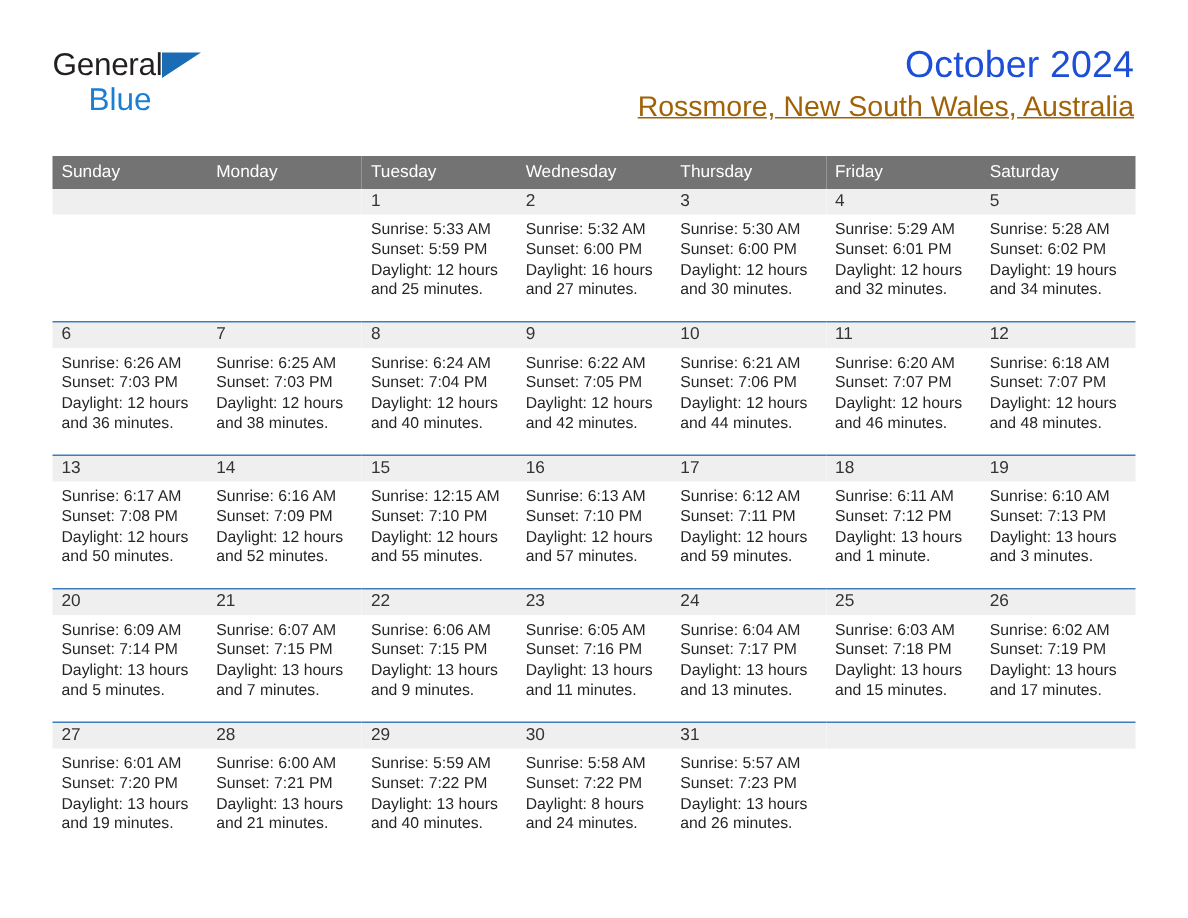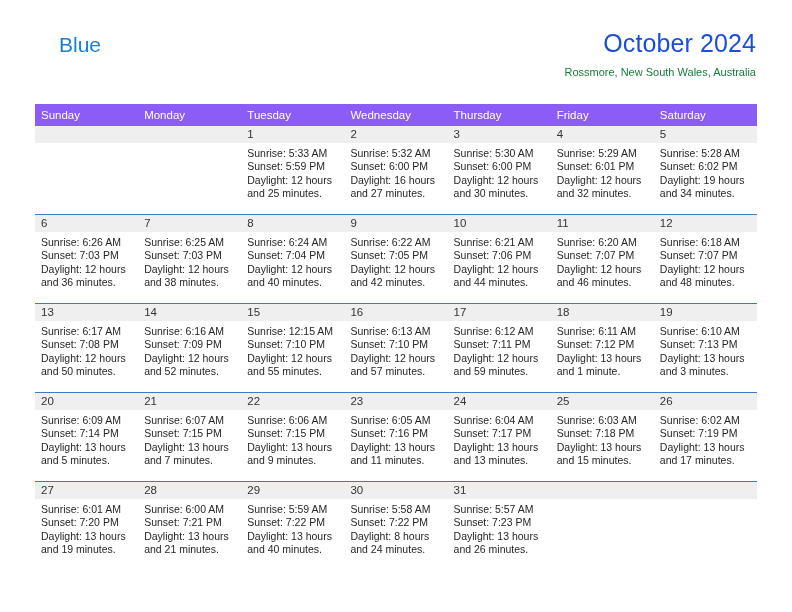--- a/index.html
+++ b/index.html
@@ -64,38 +64,39 @@
   }
   .cal-title {
     font-size: 25px;
     color: #1d4ed8;
     line-height: 30px;
     font-weight: normal;
     margin: 0;
     letter-spacing: 0.1px;
   }
   .cal-subtitle {
-    font-size: 11px;
-    color: #15803d;
+    font-size: 19px;
+    color: #a16207;
     line-height: 18px;
     margin: 5px 0 0 0;
     font-weight: normal;
+    text-decoration: underline;
   }
 
   
   .calendar {
     position: absolute;
     left: 35px;
     top: 104px;
     width: 722px;
     border-collapse: collapse;
     table-layout: fixed;
   }
   .calendar th {
-    background: #8b5cf6;
+    background: #737373;
     color: #ffffff;
     font-size: 11.5px;
     font-weight: normal;
     text-align: left;
     padding: 5px 0 5px 6px;
     height: 12px;
     vertical-align: middle;
     border: none;
   }
   .week-row > td {
@@ -139,20 +140,24 @@
   td.blank .daynum-band {
     background: #efefef;
   }
 </style>
 </head>
 <body>
 
 <div class="page-header">
 
   <div class="brand">
+    <div class="brand-row1">
+      <span class="brand-general">General</span>
+      <span class="brand-triangle"></span>
+    </div>
     <span class="brand-blue">Blue</span>
   </div>
 
   <div class="title-block">
     <h1 class="cal-title">October 2024</h1>
     <p class="cal-subtitle">Rossmore, New South Wales, Australia</p>
   </div>
 
 </div>
 

